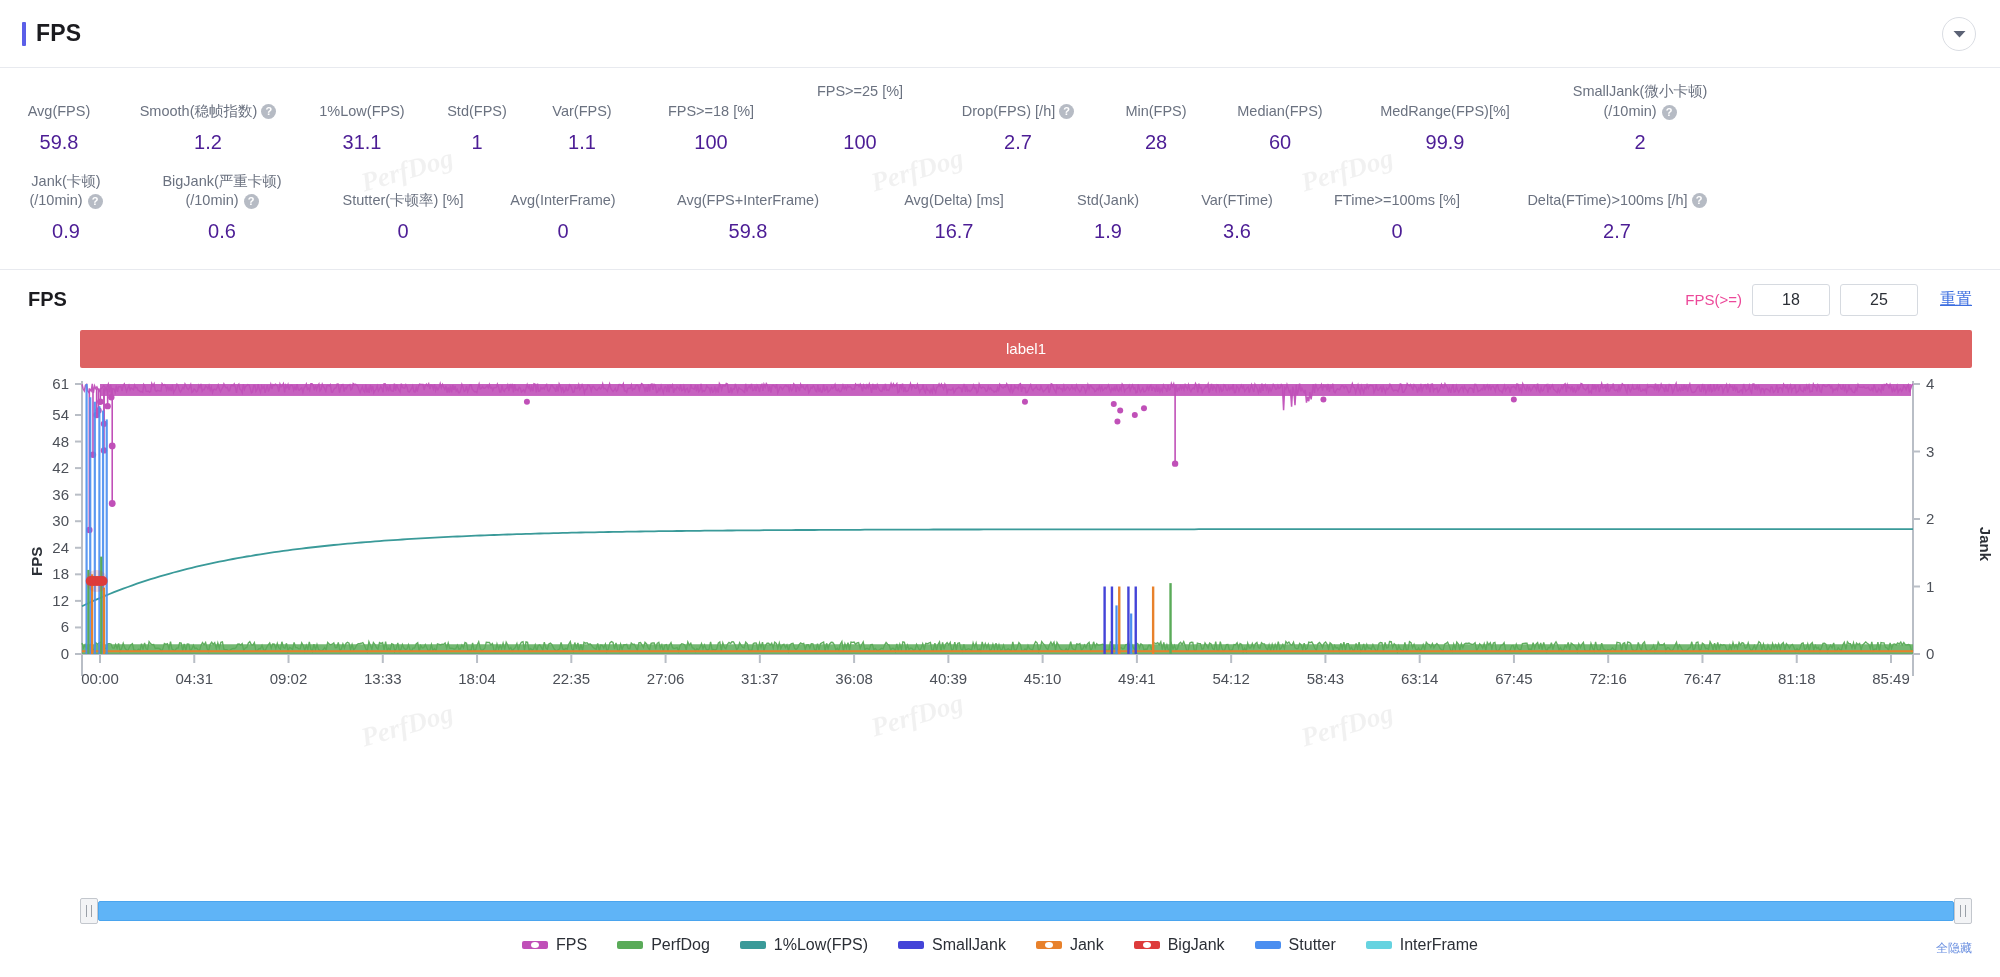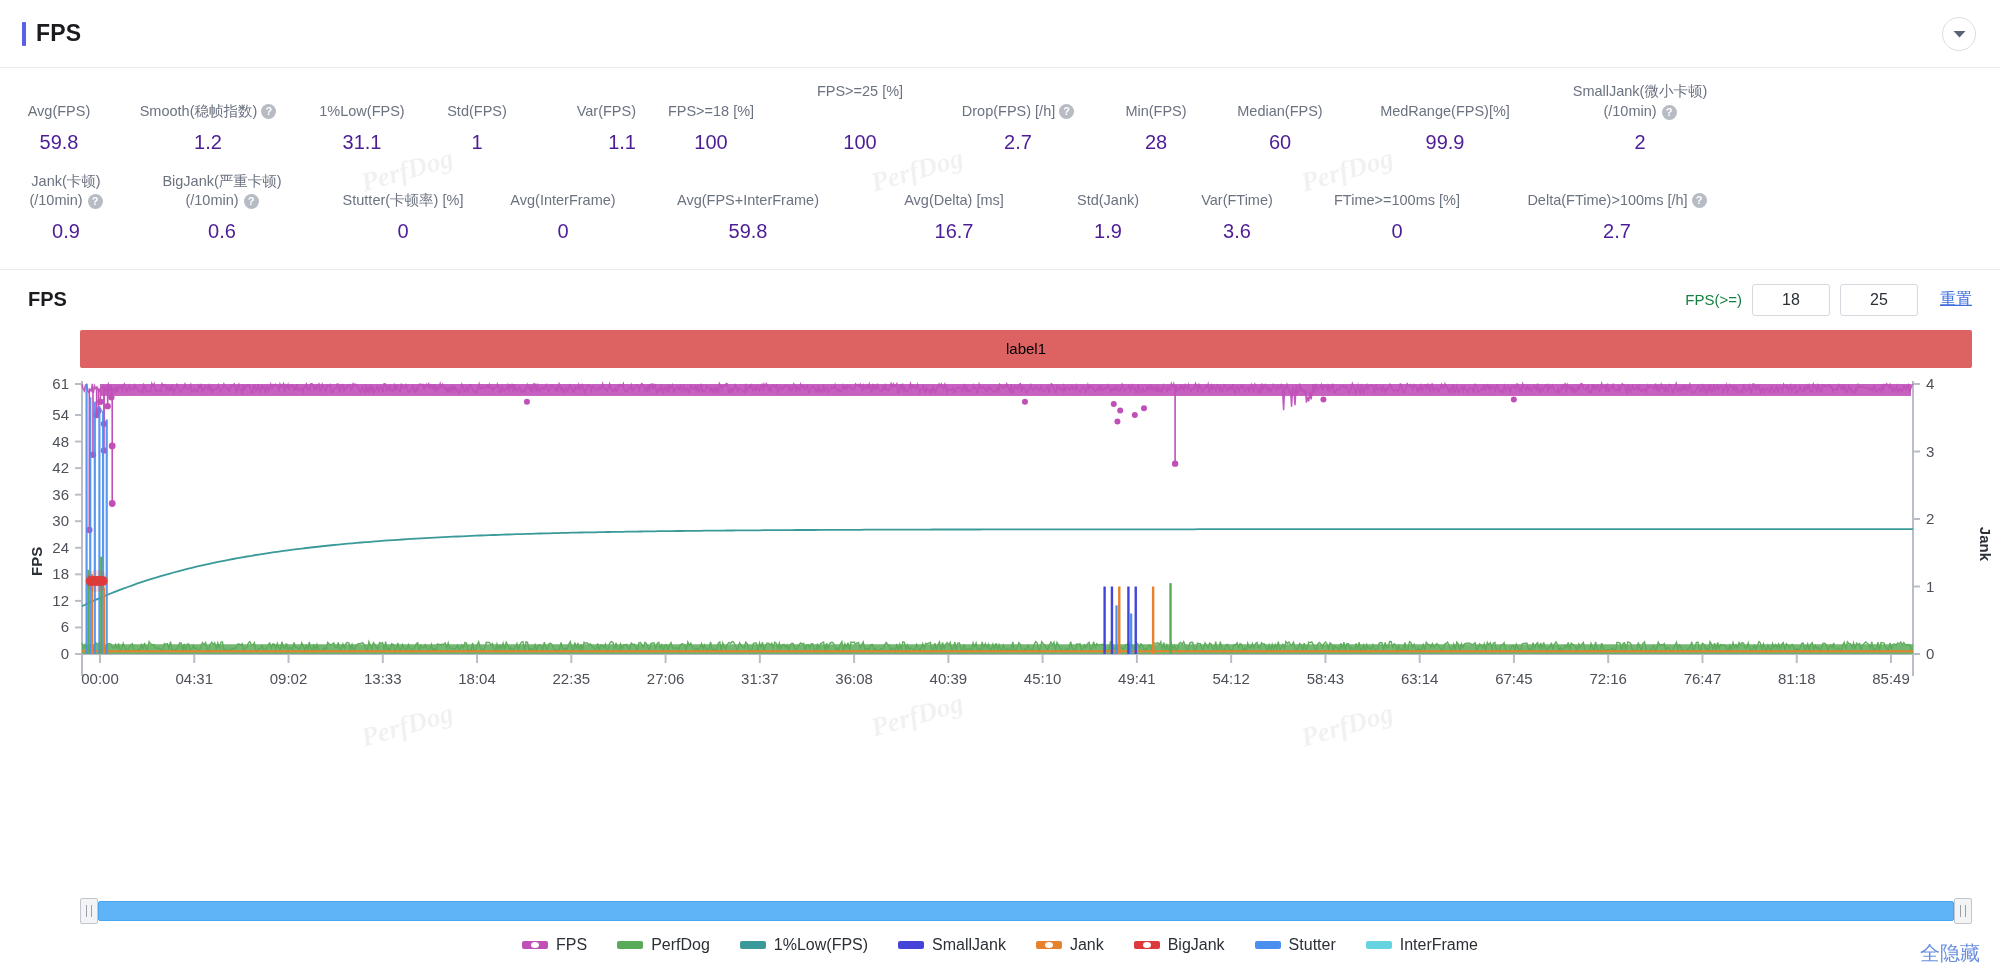--- a/index.html
+++ b/index.html
@@ -62,21 +62,21 @@
     background: #b6bbc4; color: #fff; font-size: 11px; font-weight: bold;
     line-height: 1; vertical-align: middle; cursor: pointer;
     font-family: "Liberation Sans", sans-serif;
   }
 
   
   .r1 > .metric:nth-child(1){ width:118px; }
   .r1 > .metric:nth-child(2){ width:180px; }
   .r1 > .metric:nth-child(3){ width:128px; }
   .r1 > .metric:nth-child(4){ width:102px; }
-  .r1 > .metric:nth-child(5){ width:108px;align-items:flex-end; }
+  .r1 > .metric:nth-child(5){ width:108px; }
   .r1 > .metric:nth-child(6){ width:150px; }
   .r1 > .metric:nth-child(7){ width:148px;gap:20px; }
   .r1 > .metric:nth-child(8){ width:168px; }
   .r1 > .metric:nth-child(9){ width:108px; }
   .r1 > .metric:nth-child(10){ width:140px; }
   .r1 > .metric:nth-child(11){ width:190px; }
   .r1 > .metric:nth-child(12){ width:200px;justify-content:flex-end; }
 
   
   .r2 > .metric:nth-child(1){ width:132px; }
@@ -94,36 +94,36 @@
 
   .divider { height:1px; background:#e8eaef; margin-top: 24px; }
 
   
   .chart-head {
     display:flex; align-items:center; justify-content:space-between;
     padding: 14px 28px 6px 28px;
   }
   .chart-title { font-size: 20px; font-weight: bold; color:#1b1b1f; }
   .fps-filter { display:flex; align-items:center; gap:10px; }
-  .fps-filter-label { font-size:15px; color:#15803d; }
+  .fps-filter-label { font-size:15px; color:#ec4899; }
   .fps-input {
     width: 78px; height: 32px; border:1px solid #d6dae0; border-radius:3px;
     text-align:center; font-size:16px; color:#2b2f36; background:#fff;
     font-family:"Liberation Sans", sans-serif;
   }
   .reset-link {
     font-size:16px; color:#3c6ee0; text-decoration:underline; cursor:pointer;
     margin-left: 12px;
   }
 
   .label-bar {
     margin: 8px 28px 0 80px;
     height: 38px; background:#dd6262; border-radius:2px;
     display:flex; align-items:center; justify-content:center;
-    color:#000000; font-size:15px;
+    color:#ffffff; font-size:15px;
   }
 
   
   .plot-area { position: relative; height: 420px; margin-top: 8px; }
   .yaxis-title {
     position:absolute; left: 28px; top: 200px;
     transform: rotate(-90deg); transform-origin: left top;
     font-size: 15px; font-weight: bold; color:#2b2f36;
   }
   .yaxis-title-right {
@@ -159,22 +159,22 @@
   }
   .legend-item { display:flex; align-items:center; gap: 8px; cursor:pointer; }
   .legend-label { font-size: 16px; color:#2b2f36; }
   .lg-swatch { width: 26px; height: 8px; border-radius: 2px; }
   .lg-swatch.dotted { position: relative; }
   .lg-swatch.dotted::after {
     content:""; position:absolute; left:9px; top:1px;
     width:8px; height:6px; background:#fff; border-radius:50%;
   }
   .hide-all {
-    position:absolute; right: 20px; top: 940px;
-    font-size:20px; color:#6a8fe0; cursor:pointer;margin-left:16px;
+    position:absolute; right: 28px; top: 940px;
+    font-size:12px; color:#6a8fe0; cursor:pointer;margin-left:16px;
   }
 
   .watermark {
     position:absolute; color:#000; opacity:.05; font-size:27px;
     font-style: italic; font-weight: bold; pointer-events:none;
     transform: rotate(-16deg); font-family:"Liberation Serif", serif;
   }
 </style>
 </head>
 <body>

